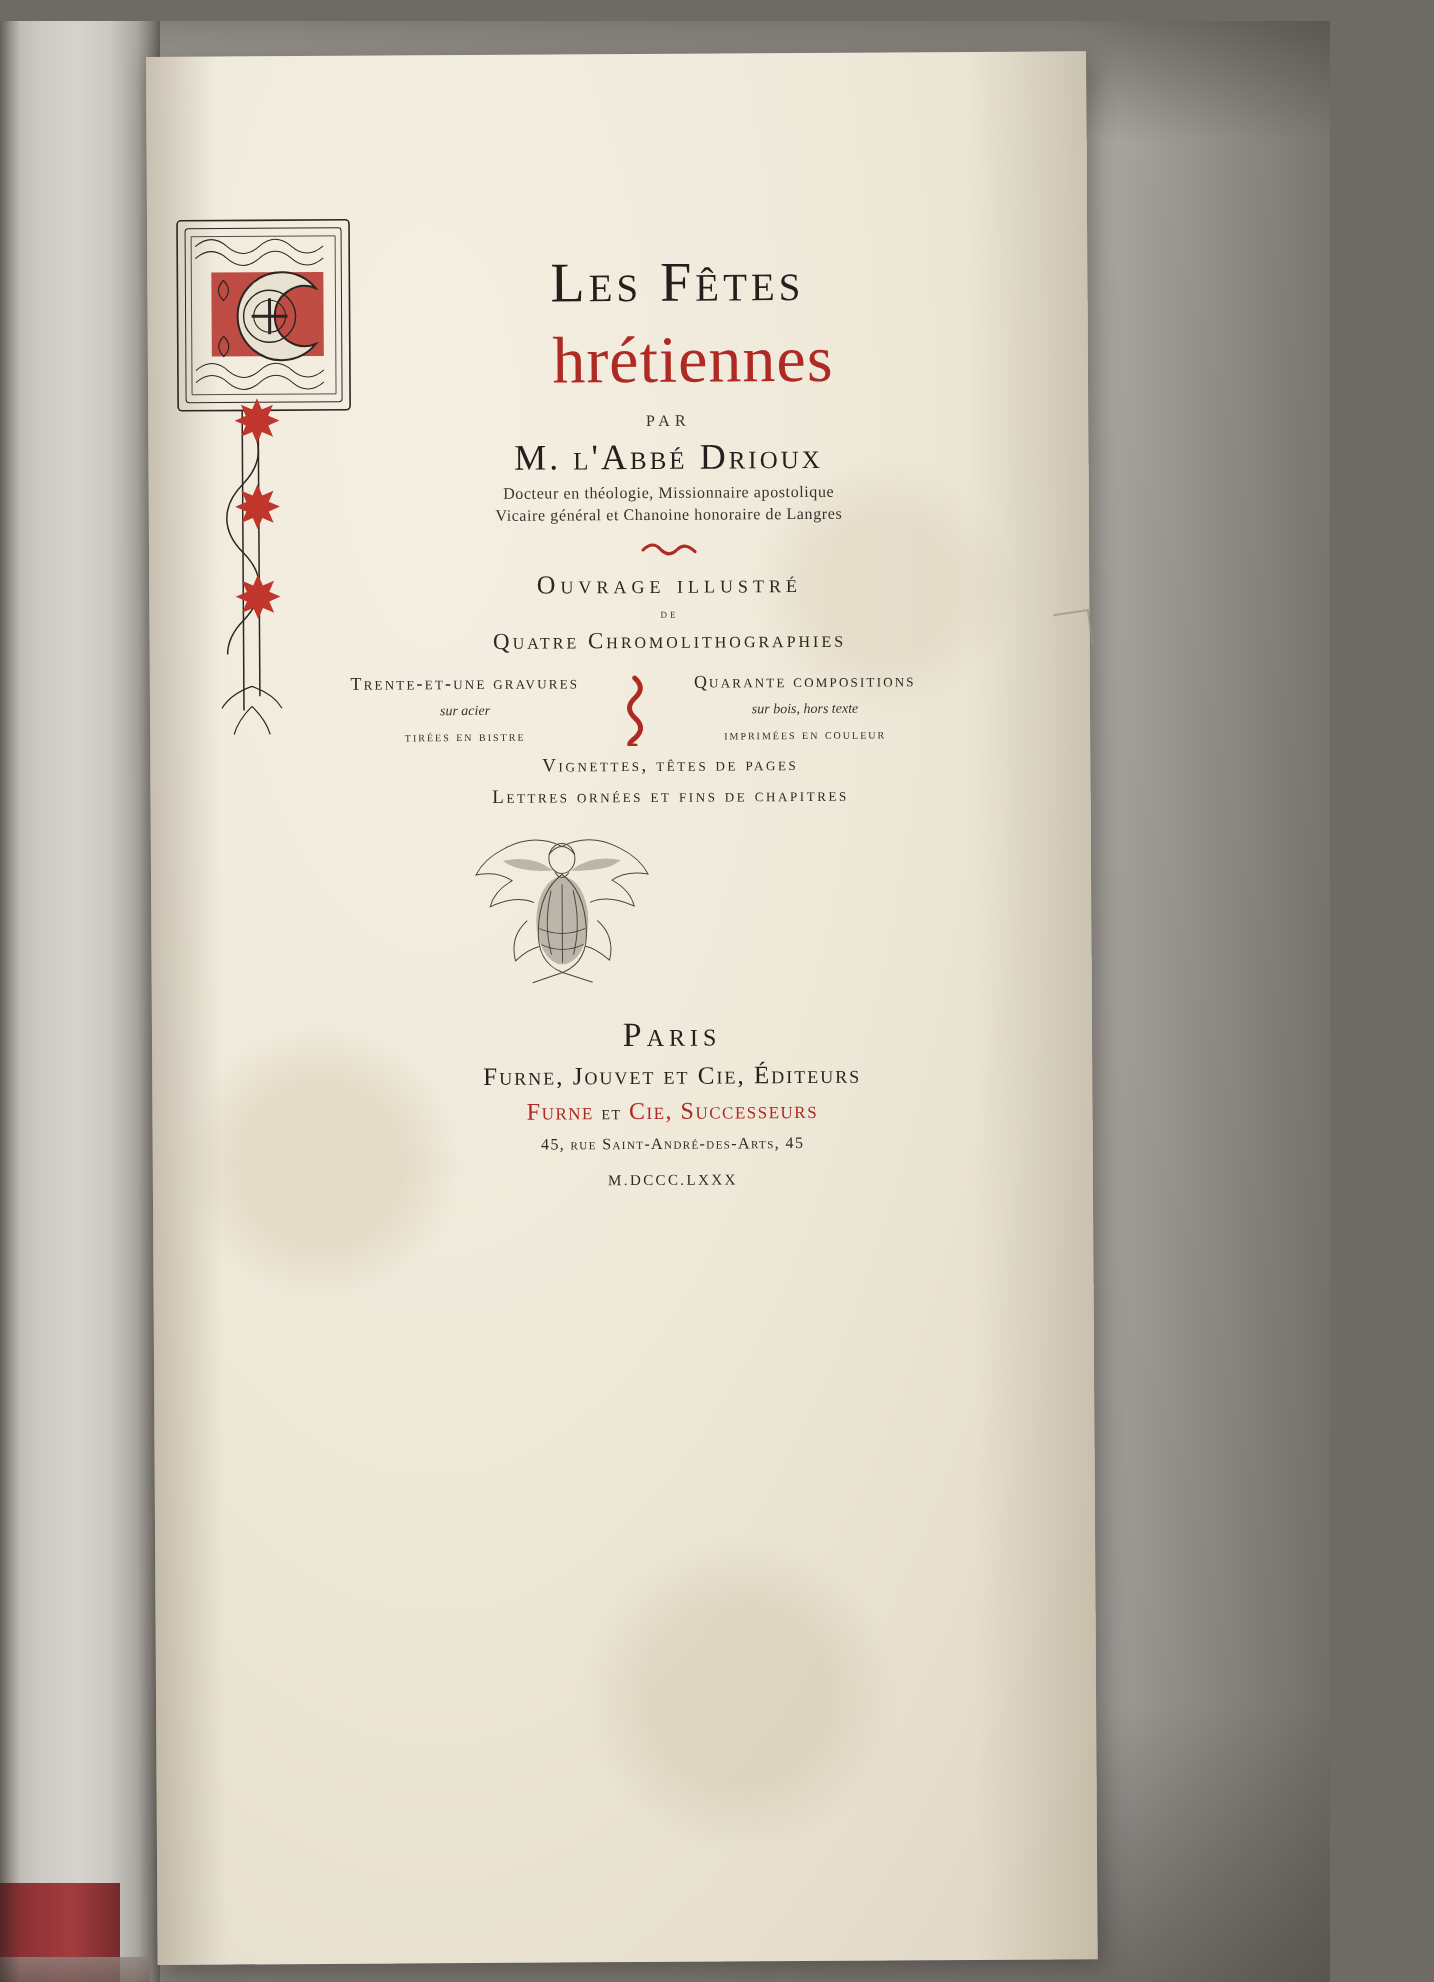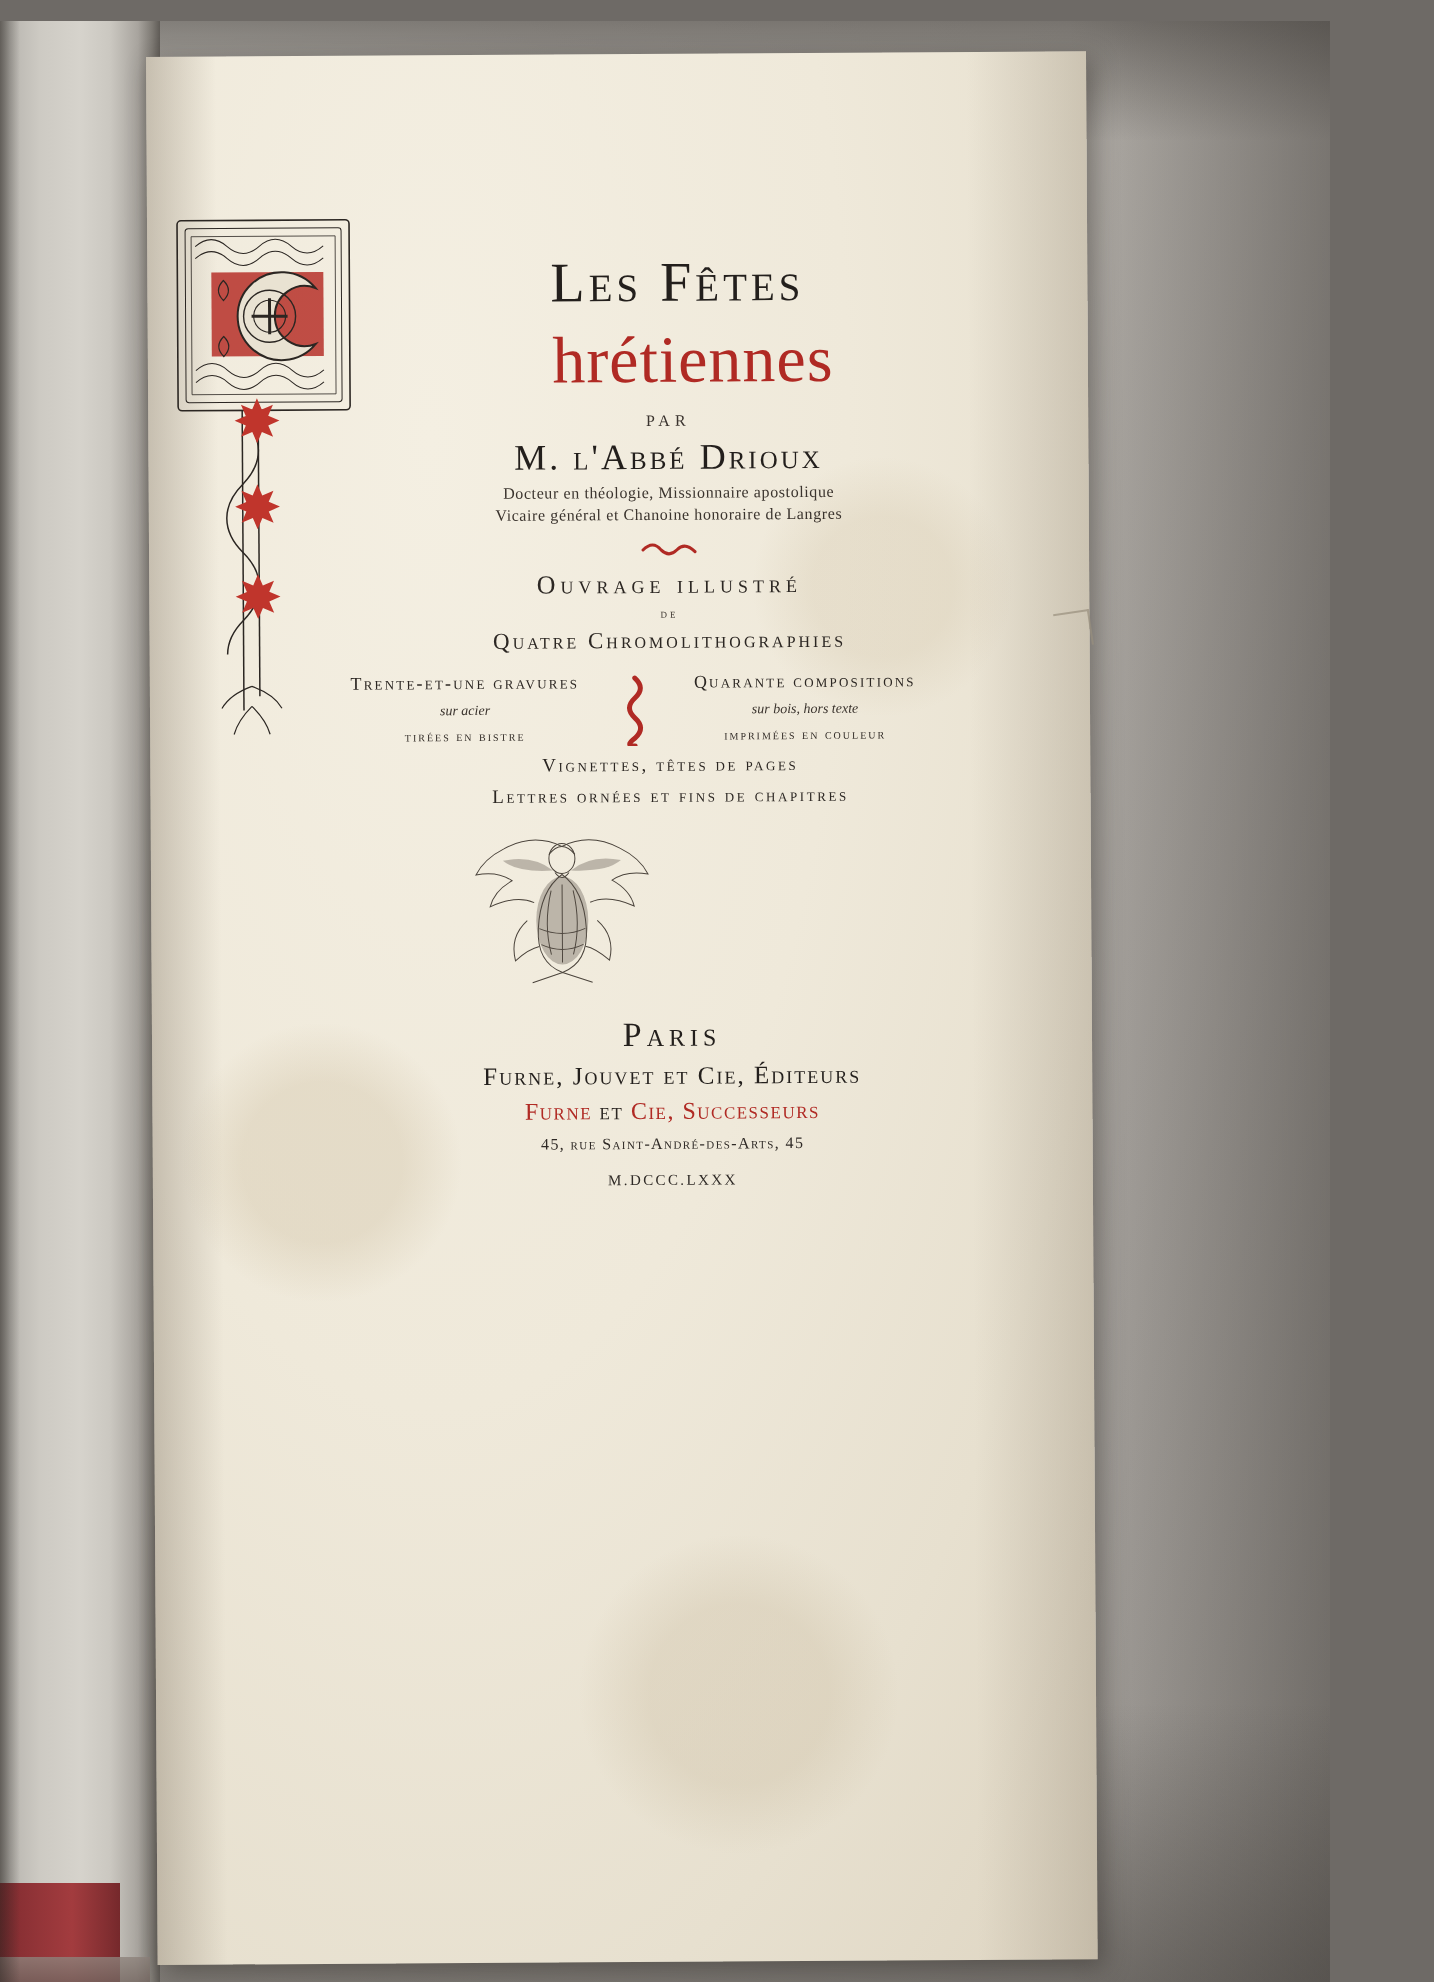--- a/index.html
+++ b/index.html
@@ -228,21 +228,21 @@
     text-align: center; padding-left: 100px;
     font-size: 25px; letter-spacing: 2px;
     font-variant: small-caps; color: #231f1c;
   }
   .successor {
     position: absolute; left: 0; right: 0; top: 1044px;
     text-align: center; padding-left: 100px;
     font-size: 24px; letter-spacing: 1.5px;
     font-variant: small-caps; color: #b02a24;
   }
-  .successor .dark { color: #2c2723; font-size: 24px; }
+  .successor .dark { color: #2c2723; font-size: 20px; }
   .address {
     position: absolute; left: 0; right: 0; top: 1081px;
     text-align: center; padding-left: 100px;
     font-size: 16px; letter-spacing: 1.4px;
     font-variant: small-caps; color: #2f2a26;
   }
   .year {
     position: absolute; left: 0; right: 0; top: 1118px;
     text-align: center; padding-left: 100px;
     font-size: 15px; letter-spacing: 2.4px;

